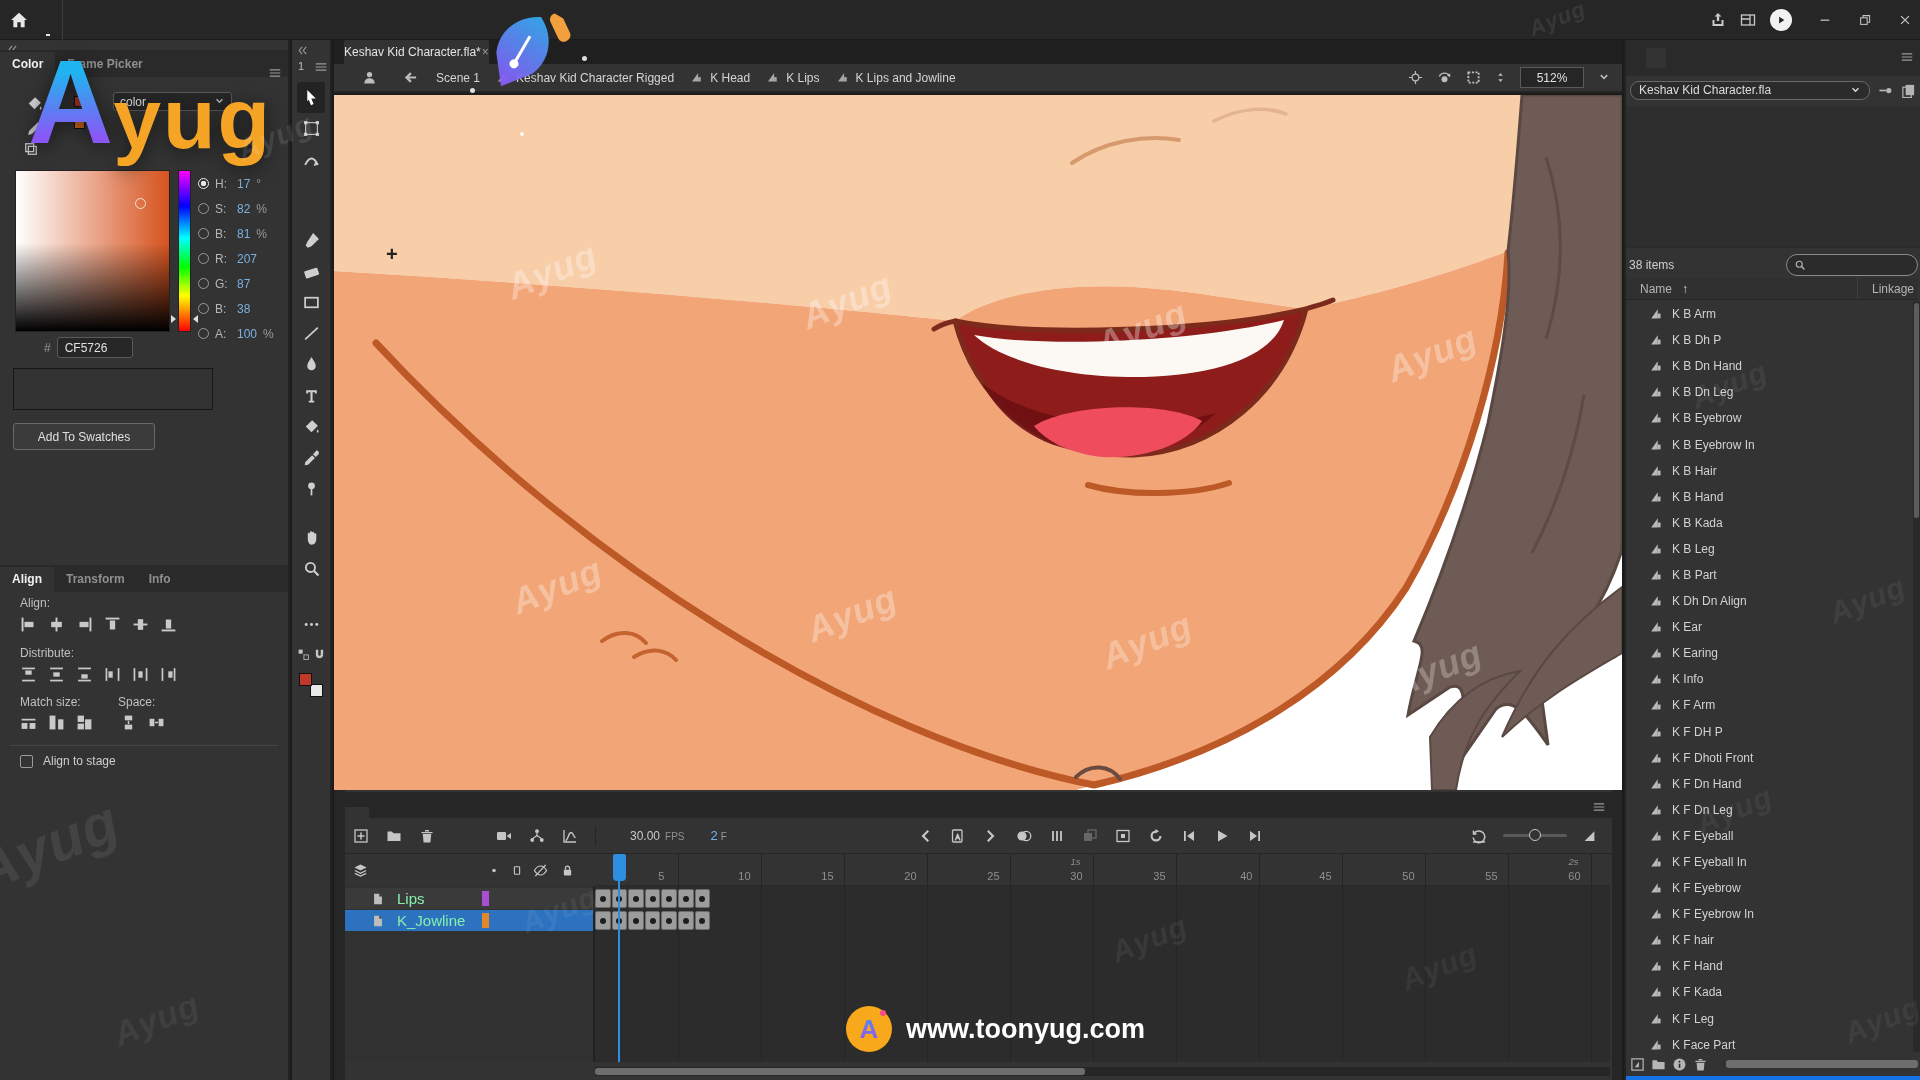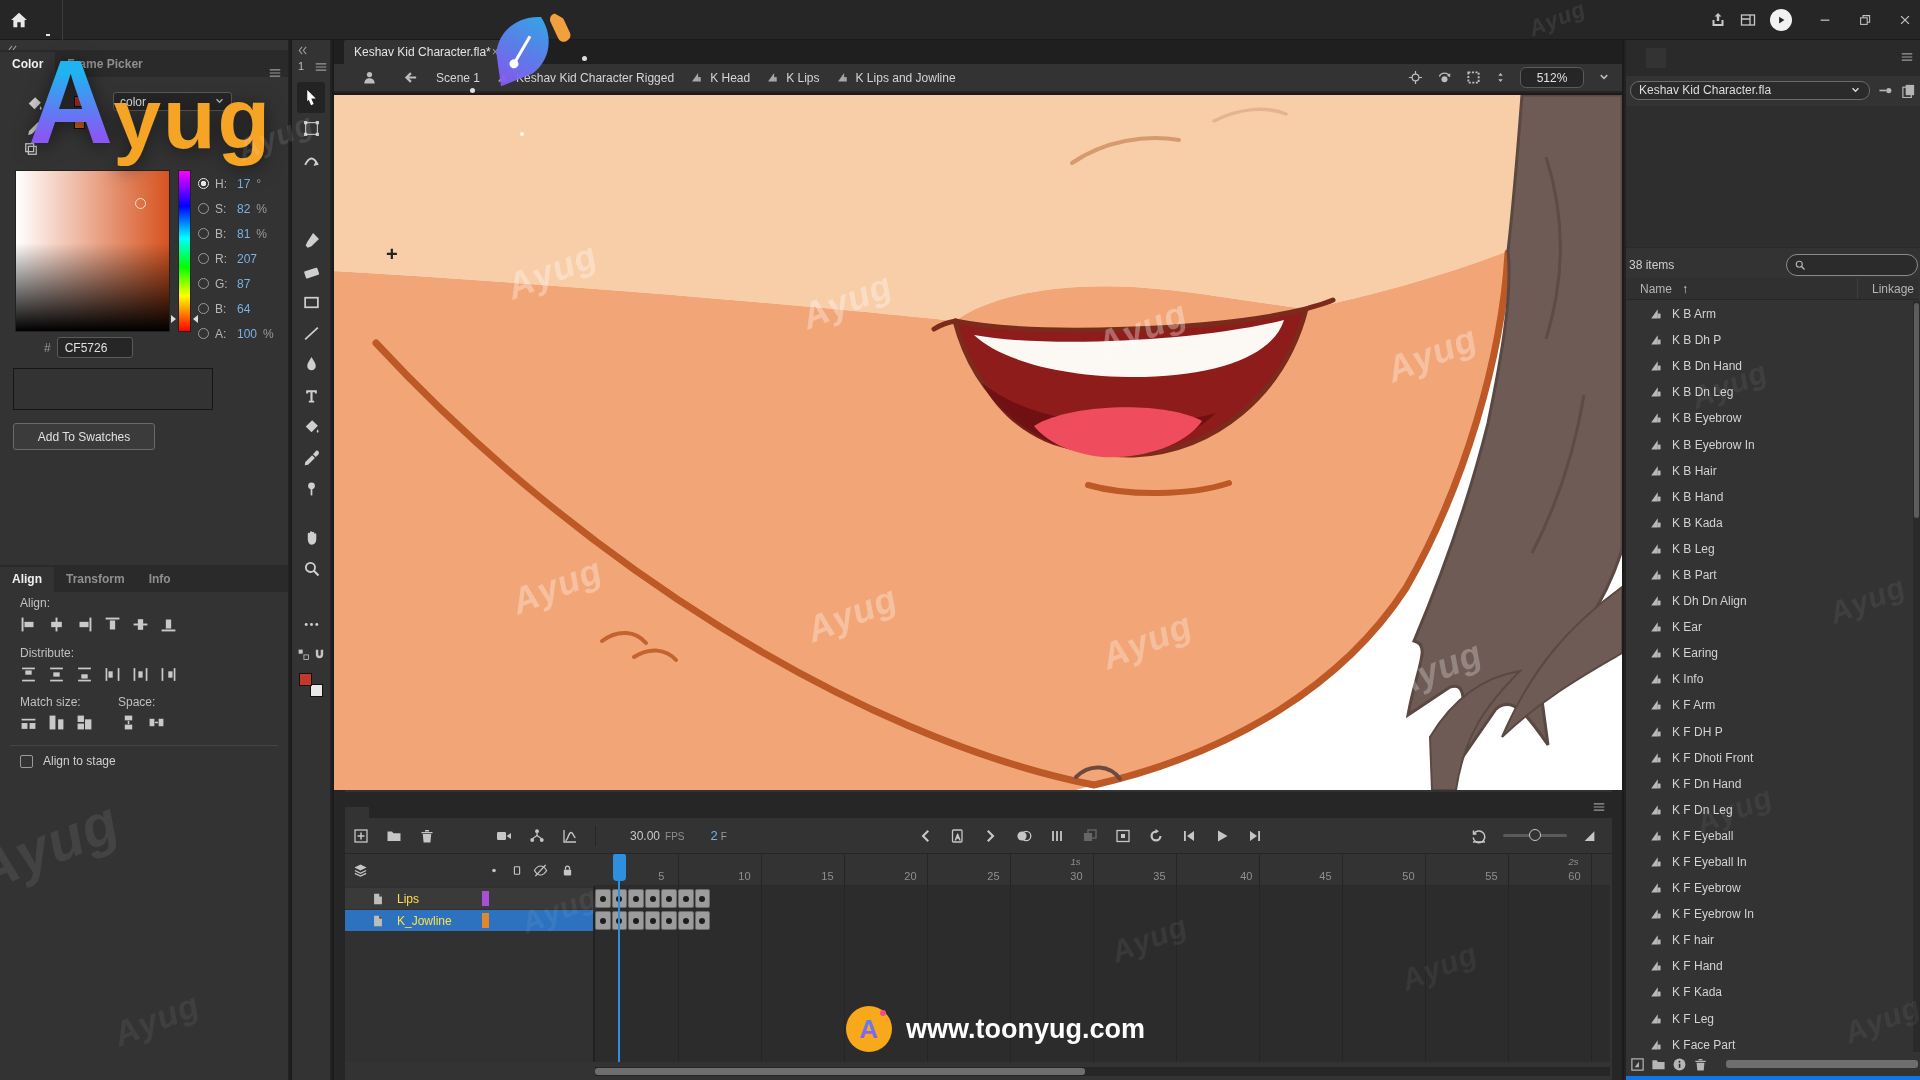--- a/index.html
+++ b/index.html
@@ -83,31 +83,31 @@
   .tool.g1 { margin-top:50px; } .tool.g2 { margin-top:18px; } .tool.g3 { margin-top:25px; }
   #snap-row { margin-top:8px; display:flex; gap:3px; }
   #snap-row span { width:13px; height:13px; color:#c4c4c4; }
   #colors-widget { margin-top:12px; position:relative; width:24px; height:24px; }
   #stroke-chip { position:absolute; left:0; top:0; width:13px; height:13px; background:#c0392b; border:1px solid #111; }
   #fill-chip { position:absolute; right:0; bottom:0; width:13px; height:13px; background:#e8e8e8; border:1px solid #111; }
 
   
   #doctabbar { position:absolute; left:334px; top:40px; width:1288px; height:24px; background:#1f1f1f; }
   #doctab { position:absolute; left:10px; top:0; height:24px; background:#333; display:flex; align-items:center;
-    gap:1px; padding:0 10px; color:#e4e4e4; font-size:12px; border-radius:2px 2px 0 0; }
+    gap:1px; padding:0 0; color:#e4e4e4; font-size:12px; border-radius:2px 2px 0 0; }
   #doctab .x { color:#9a9a9a; font-size:12px; }
   #editbar { position:absolute; left:334px; top:64px; width:1288px; height:29px; background:#333;
     border-bottom:2px solid #242424; display:flex; align-items:center; }
   .eb-ic { width:15px; height:15px; color:#bdbdbd; flex:none; }
   #crumbs { display:flex; align-items:center; margin-left:18px;justify-content:flex-end; }
   .crumb { display:flex; align-items:center; gap:7px; margin-right:16px; color:#d5d5d5; font-size:12px; }
   .crumb .sym { width:13px; height:13px; color:#a8a8a8; }
   .crumb:first-child .sym { display:none; }
   #eb-right { position:absolute; right:12px; display:flex; align-items:center; gap:14px; }
-  #zoom-input { width:64px; height:21px; background:#262626; border:1px solid #5a5a5a; border-radius:6px;
+  #zoom-input { width:64px; height:21px; background:#262626; border:1px solid #5a5a5a; border-radius:0;
     color:#e0e0e0; text-align:center; font-size:12px; font-family:inherit; }
 
   #stage { position:absolute; left:334px; top:95px; width:1288px; height:695px; background:#fff; overflow:hidden; }
   #stage-cursor { position:absolute; left:52px; top:148px; color:#222; font-size:20px; font-weight:bold; z-index:5; }
 
   
   #tlwrap { position:absolute; left:334px; top:790px; width:1288px; height:290px; background:#262626; }
   #tlpanel { position:absolute; left:11px; top:0; width:1267px; height:290px; background:#333; }
   #tl-tabs { position:absolute; left:0; top:2px; height:26px; display:flex; align-items:flex-end; background:#262626; right:0; }
   #tl-toolbar { position:absolute; left:0; right:0; top:28px; height:36px; background:#333;
@@ -132,21 +132,21 @@
   #tl-body { position:absolute; left:0; top:96px; right:2px; bottom:18px; background:#2c2c2c; }
   #tl-left-bg { position:absolute; left:0; top:0; width:250px; height:100%; background:#313131; border-right:2px solid #222; }
   #grid { position:absolute; left:250px; top:-32px; right:0; bottom:0; overflow:hidden; }
   .gline { position:absolute; top:0; bottom:0; width:1px; background:#252525; }
   #tl-rows { position:absolute; left:0; top:2px; right:0; }
   .tl-row { position:relative; height:21px; margin-bottom:1px; }
   .tlr-left { position:absolute; left:0; top:0; width:248px; height:21px; background:#3a3a3a;
     display:flex; align-items:center; }
   .tl-row.selected .tlr-left { background:#2d72be; }
   .tlr-left .lic { width:14px; height:14px; color:#bdbdbd; margin-left:26px; }
-  .lname { margin-left:12px; color:#fde047; font-size:12px; }
+  .lname { margin-left:12px; color:#86efac; font-size:15px; }
   .lswatch { position:absolute; left:137px; width:7px; height:15px; top:3px; }
   .kf-cells { position:absolute; left:250px; top:1px; height:19px; }
   .kf { position:absolute; top:0; width:15.6px; height:19px; background:#9c9c9c; border-radius:2px;
     border:1px solid #6b6b6b; }
   .kf i { position:absolute; left:50%; top:50%; width:6px; height:6px; margin:-3px 0 0 -3px;
     background:#1d1d1d; border-radius:50%; }
   #playhead-marker { position:absolute; top:64px; width:13px; height:27px; background:#2e8fe0;
     border-radius:2px 2px 4px 4px; z-index:6; }
   #playhead-line { position:absolute; top:91px; width:2px; bottom:18px; background:#2e8fe0; z-index:6; }
   #tl-hscroll { position:absolute; left:250px; right:2px; bottom:4px; height:9px; background:#262626; }
@@ -338,21 +338,21 @@
       </div>
       <div class="cprow">
         <span class="radio"></span>
         <span class="cplabel">G:</span>
         <span class="cpval">87</span>
         <span class="cpunit"></span>
       </div>
       <div class="cprow">
         <span class="radio"></span>
         <span class="cplabel">B:</span>
-        <span class="cpval">64</span>
+        <span class="cpval">38</span>
         <span class="cpunit"></span>
       </div>
       <div class="cprow">
         <span class="radio"></span>
         <span class="cplabel">A:</span>
         <span class="cpval">100</span>
         <span class="cpunit">%</span>
       </div>
   </div>
 

